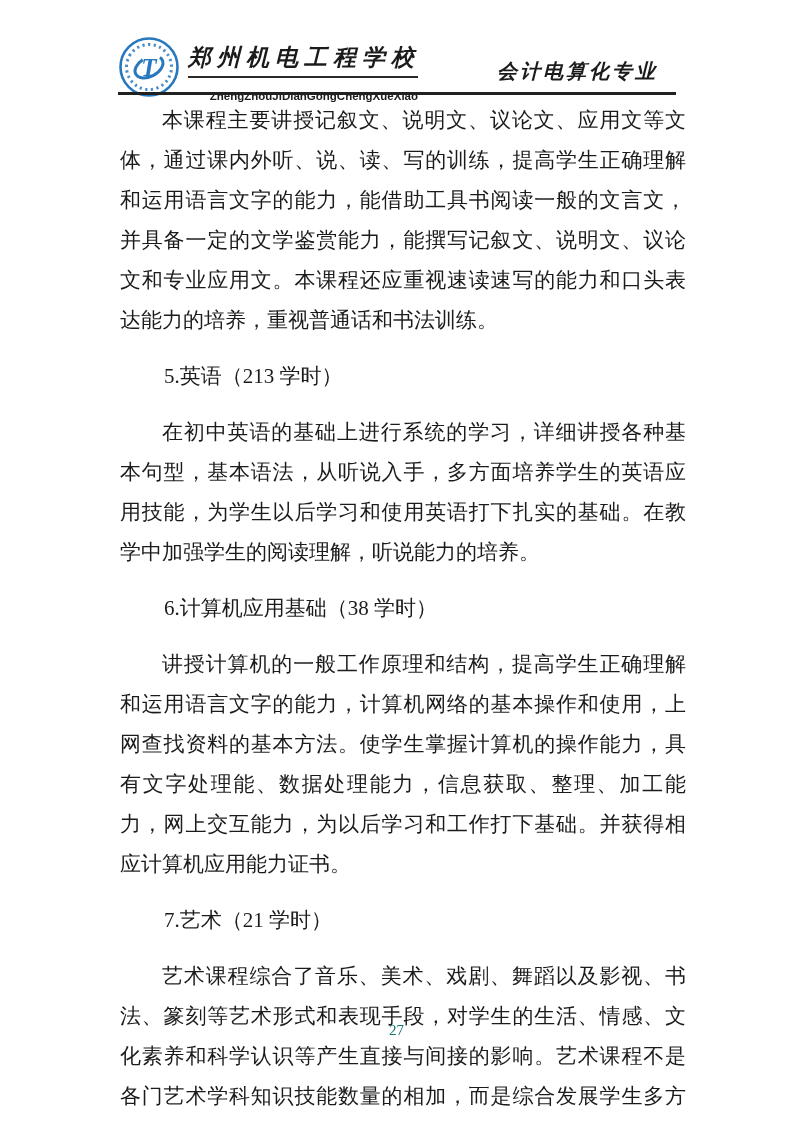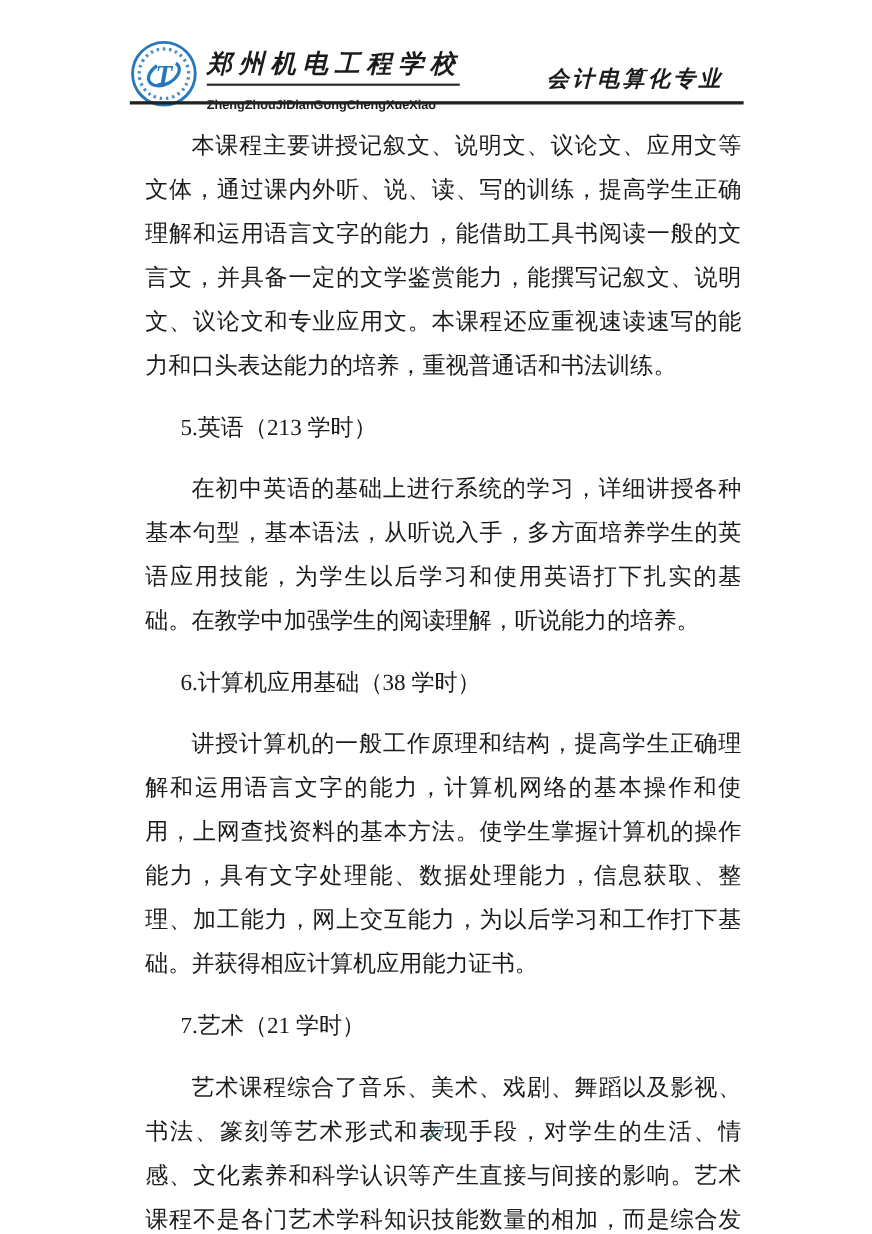--- a/index.html
+++ b/index.html
@@ -11,21 +11,21 @@
     overflow:hidden;
     font-family:"Liberation Serif","DejaVu Serif",serif;
     color:#1b1b1b;
   }
   
   .header{position:absolute;top:0;left:0;width:793px;height:100px;}
   .logo{
     position:absolute;left:118px;top:36px;width:62px;height:62px;
   }
   .school-block{
-    position:absolute;left:188px;top:42px;width:230px;
+    position:absolute;left:188px;top:42px;width:230px;text-align:right;
   }
   .school-name-cn{
     font-size:23px;font-weight:bold;font-style:italic;
     letter-spacing:6px;white-space:nowrap;
     border-bottom:2px solid #2a2a2a;
     padding-bottom:3px;
     font-family:"Liberation Serif","DejaVu Serif",serif;
   }
   .school-name-py{
     font-size:11.5px;font-weight:bold;
@@ -42,21 +42,21 @@
     background:#212121;
   }
   
   .doc-body{
     position:absolute;top:100px;left:120px;width:566px;
   }
   .para{
     font-size:21px;line-height:40px;
     text-align:justify;text-justify:inter-ideograph;
     text-indent:2em;
-    margin:12px;
+    margin:0;
   }
   .heading{
     font-size:21px;line-height:40px;
     padding-left:28px;
     margin:16px;white-space:nowrap;
   }
   
   .page-number{
     position:absolute;top:1022px;left:0;width:793px;
     text-align:center;font-size:15px;color:#0f766e;

